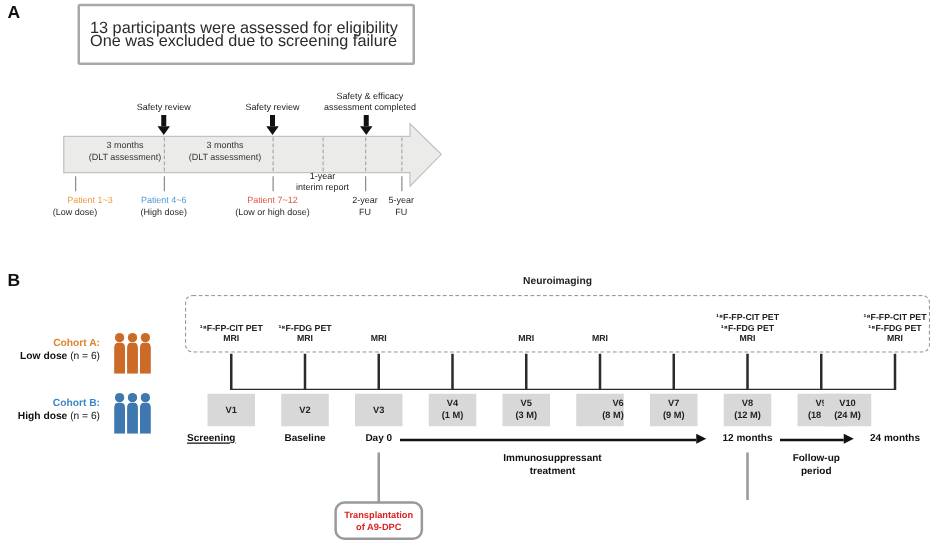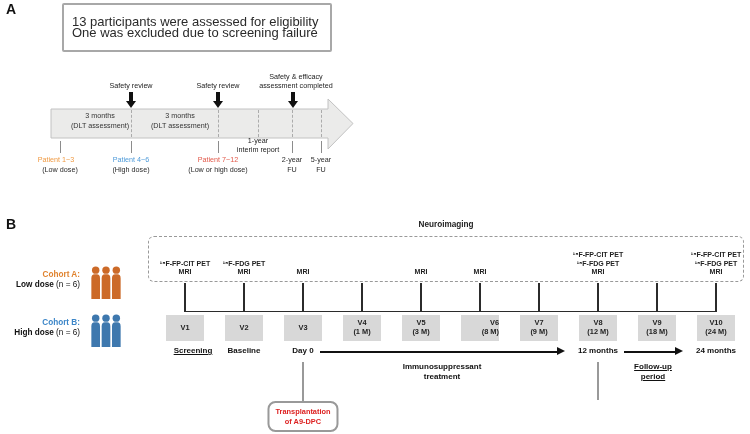--- a/index.html
+++ b/index.html
@@ -78,21 +78,21 @@
     <div class="abs safety-label ctr" style="left: 218px; top: 68px; height: 23px; width: 110px;">Safety review</div>
     <div class="abs dstem" style="left: 216.25px; top: 92px; height: 9px;"></div>
     <div class="abs dhead" style="left: 213px; top: 101px;"></div>
     <div class="abs safety-label ctr" style="left: 296px; top: 68px; height: 23px; width: 110px;">Safety &amp; efficacy
 assessment completed</div>
     <div class="abs dstem" style="left: 291.25px; top: 92px; height: 9px;"></div>
     <div class="abs dhead" style="left: 288px; top: 101px;"></div>
     <div class="abs interim ctr" style="left: 258px; top: 137px;">1-year
 interim report</div>
     <div class="abs tickline" style="left: 60px; top: 141px; height: 12px;"></div>
-    <div class="abs grp-title ctr" style="left: 44px; top: 155px; color: rgb(240, 154, 67); padding-left: 24px;">Patient 1~3</div>
+    <div class="abs grp-title ctr" style="left: 60px; top: 155px; color: rgb(240, 154, 67); padding-left: 24px;">Patient 1~3</div>
     <div class="abs grp-sub ctr" style="left: 60px; top: 164.5px;">(Low dose)</div>
     <div class="abs tickline" style="left: 131px; top: 141px; height: 12px;"></div>
     <div class="abs grp-title ctr" style="left: 131px; top: 155px; color: rgb(79, 155, 217);">Patient 4~6</div>
     <div class="abs grp-sub ctr" style="left: 131px; top: 164.5px;">(High dose)</div>
     <div class="abs tickline" style="left: 218px; top: 141px; height: 12px;"></div>
     <div class="abs grp-title ctr" style="left: 218px; top: 155px; color: rgb(226, 89, 74);">Patient 7~12</div>
     <div class="abs grp-sub ctr" style="left: 218px; top: 164.5px;">(Low or high dose)</div>
     <div class="abs tickline" style="left: 292px; top: 141px; height: 12px;"></div>
     <div class="abs grp-title ctr" style="left: 292px; top: 155px; color: rgb(42, 42, 42);">2-year</div>
     <div class="abs grp-sub ctr" style="left: 292px; top: 164.5px;">FU</div>
@@ -100,21 +100,21 @@
     <div class="abs grp-title ctr" style="left: 321px; top: 155px; color: rgb(42, 42, 42);">5-year</div>
     <div class="abs grp-sub ctr" style="left: 321px; top: 164.5px;">FU</div>
     <div class="abs img-block ctr" style="left: 185px; top: 239px;">
       <div class="img-line">¹⁸F-FP-CIT PET</div>
       <div class="img-line">MRI</div>
     </div>
     <div class="abs vline" style="left: 184.3px; top: 283px; height: 28.5px;"></div>
     <div class="abs vbox" style="left: 166px; top: 315px;">
       <div>V1</div>
     </div>
-    <div class="abs below-label ctr" style="left: 193px; top: 346px; text-decoration: underline;">Screening</div>
+    <div class="abs below-label ctr" style="left: 169px; top: 346px; text-decoration: underline;">Screening</div>
     <div class="abs img-block ctr" style="left: 244px; top: 239px;">
       <div class="img-line">¹⁸F-FDG PET</div>
       <div class="img-line">MRI</div>
     </div>
     <div class="abs vline" style="left: 243.3px; top: 283px; height: 28.5px;"></div>
     <div class="abs vbox" style="left: 225px; top: 315px;">
       <div>V2</div>
     </div>
     <div class="abs below-label ctr" style="left: 244px; top: 346px;">Baseline</div>
     <div class="abs img-block ctr" style="left: 303px; top: 239px;">
@@ -166,33 +166,33 @@
     <div class="abs vbox" style="left: 638px; top: 315px;">
       <div>V9</div>
       <div>(18 M)</div>
     </div>
     <div class="abs img-block ctr" style="left: 716px; top: 239px;">
       <div class="img-line">¹⁸F-FP-CIT PET</div>
       <div class="img-line">¹⁸F-FDG PET</div>
       <div class="img-line">MRI</div>
     </div>
     <div class="abs vline" style="left: 715.3px; top: 283px; height: 28.5px;"></div>
-    <div class="abs vbox" style="left: 697px; top: 315px;">
+    <div class="abs vbox" style="left: 659px; top: 315px;">
       <div>V10</div>
       <div>(24 M)</div>
     </div>
     <div class="abs below-label ctr" style="left: 716px; top: 346px;">24 months</div>
     <div class="abs baseline" style="left: 185px; top: 310.6px; width: 531px;"></div>
     <div class="abs phase-line" style="left: 320px; top: 350.5px; width: 237px;"></div>
     <div class="abs phase-head" style="left: 556.5px; top: 347.3px;"></div>
     <div class="abs phase-label ctr" style="left: 442px; top: 362px;">Immunosuppressant
 treatment</div>
     <div class="abs phase-line" style="left: 624px; top: 350.5px; width: 51px;"></div>
     <div class="abs phase-head" style="left: 674.5px; top: 347.3px;"></div>
-    <div class="abs phase-label ctr" style="left: 653px; top: 362px; text-decoration: underline;">Follow-up
+    <div class="abs phase-label ctr" style="left: 653px; top: 362px;">Follow-up
 period</div>
     <div class="abs connector" style="left: 301.9px; top: 362px; height: 40px;"></div>
     <div class="abs callout ctr" style="left: 303px; top: 401px; color: rgb(221, 34, 34);">Transplantation
 of A9-DPC</div>
     <div class="abs connector" style="left: 596.9px; top: 362px; height: 38px;"></div>
     <div class="abs cohort-text" style="right: 670px; top: 270px;">
       <div class="cohort-name" style="color: rgb(224, 131, 47);">Cohort A:</div>
       <div class="cohort-dose"><b>Low dose</b> (n = 6)</div>
     </div>
     <div class="abs" style="left: 90px; top: 266px;"><svg width="32" height="33" viewBox="0 0 30 32">

